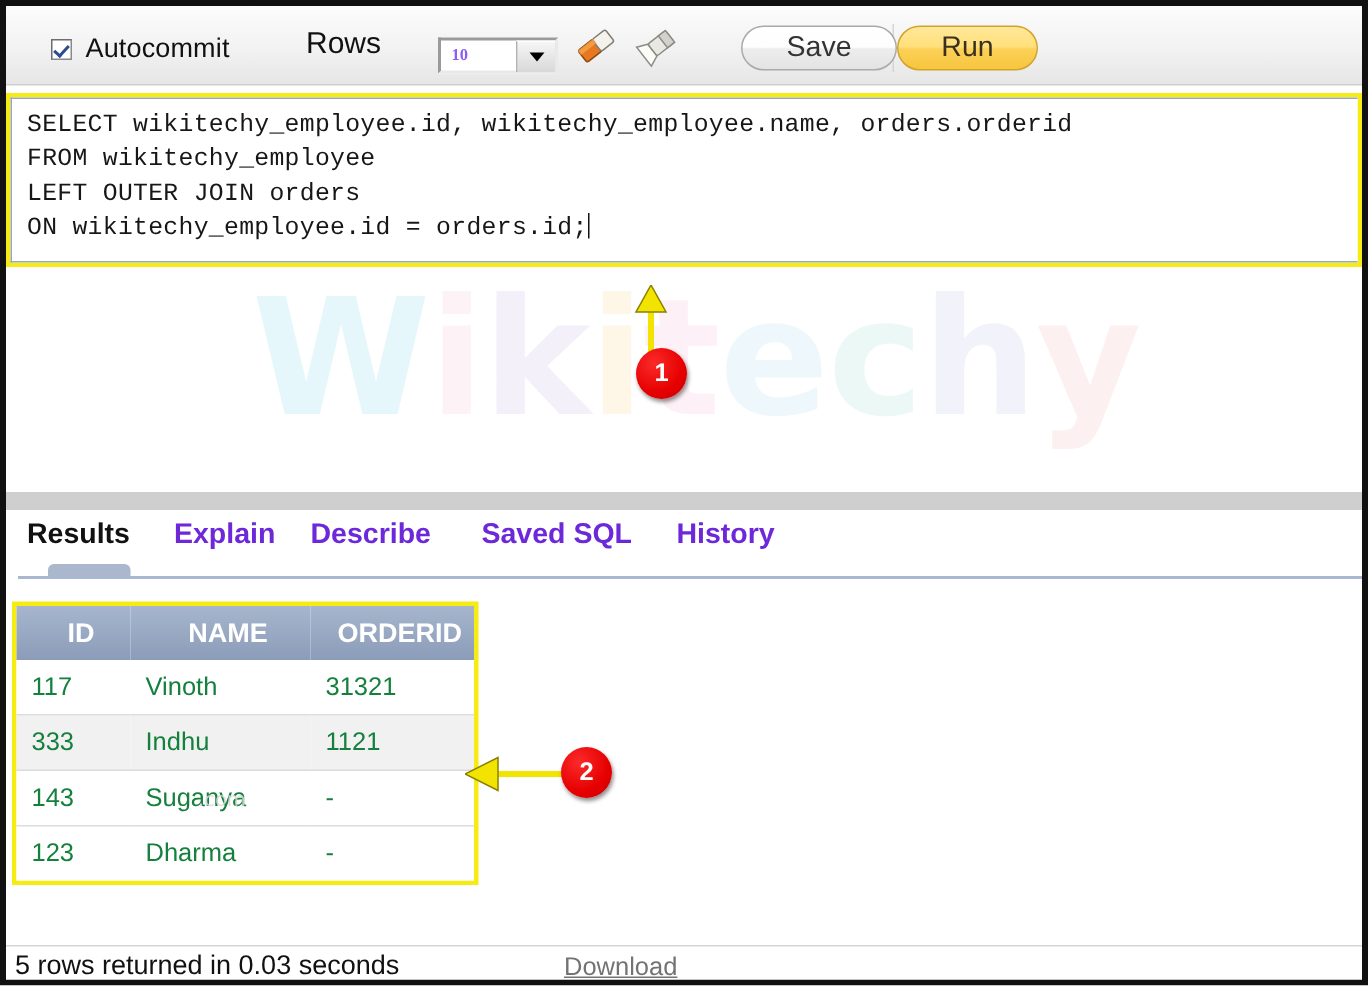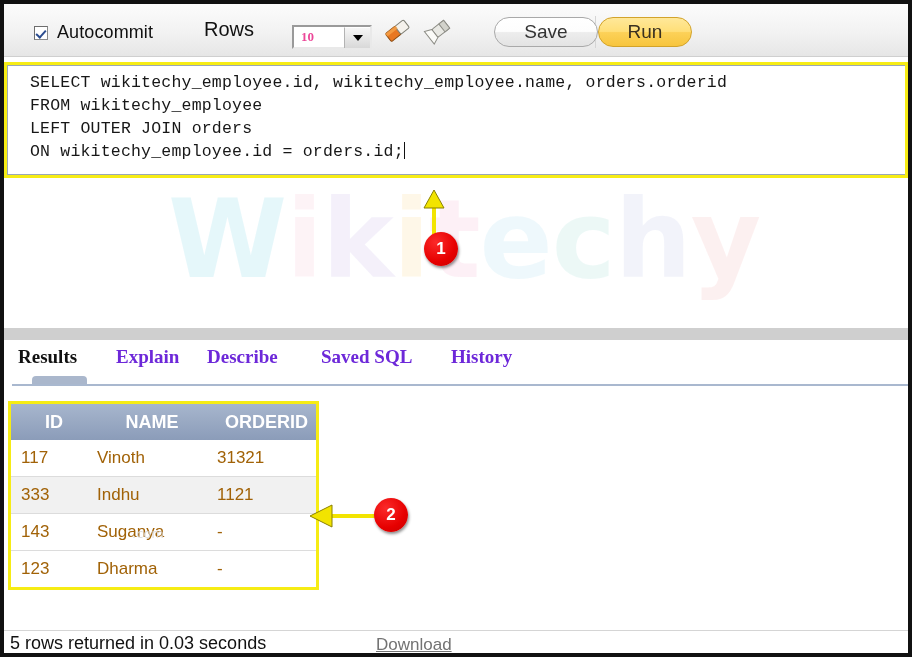--- a/index.html
+++ b/index.html
@@ -88,23 +88,23 @@
     box-sizing: border-box;
     background: #ffffff;
     border: 2px solid;
     border-color: #9a9a9a #e9e9e9 #e9e9e9 #9a9a9a;
     display: flex;
     align-items: center;
   }
   .rows-select .val {
     flex: 1;
     padding-left: 7px;
-    font-size: 13px;
+    font-size: 11px;
     font-weight: bold;
-    color: #ec4899;
+    color: #8b5cf6;
     font-family: "Liberation Serif", serif;
   }
   .rows-select .arrowbtn {
     width: 25px;
     height: 100%;
     background: linear-gradient(to bottom,#f6f6f6,#d8d8d8);
     border-left: 1px solid #b3b3b3;
     border-top: 1px solid #ffffff;
     display: flex;
     align-items: center;
@@ -169,21 +169,20 @@
     border: 3px solid #f6ec14;
     background: #ffffff;
   }
   #sql-editor .inner {
     position: absolute;
     left: 0; top: 0; right: 0; bottom: 0;
     border: 1px solid #9aa7b8;
     border-right: none;
     background: #ffffff;
     overflow: hidden;
-    padding-left: 12px;
   }
   #sql-text {
     margin: 0;
     padding: 5px 0 0 10px;
     font-family: "Liberation Mono", monospace;
     font-size: 16.5px;
     line-height: 23px;
     color: #171717;
     white-space: pre;
     letter-spacing: .2px;
@@ -258,21 +257,20 @@
     width: 904px;
     height: 12px;
     background: #cfcfcf;
   }
   #tabs {
     position: absolute;
     left: 0; top: 336px;
     width: 904px;
     height: 44px;
     background: #ffffff;
-    font-family: Liberation Serif, serif;
   }
   .tab {
     position: absolute;
     top: 6px;
     font-size: 19px;
     font-weight: bold;
     color: #6d28d9;
     cursor: pointer;
     white-space: nowrap;
   }
@@ -311,21 +309,21 @@
     font-size: 18px;
     font-weight: bold;
     text-align: center;
     height: 36px;
     padding: 0 0 0 10px;
     border: none;
     white-space: nowrap;
   }
   table.grid td {
     font-size: 17px;
-    color: #a16207;
+    color: #15803d;
     height: 36px;
     padding: 0 0 0 10px;
     border-bottom: 1px solid #dcdcdc;
     background: transparent;
     white-space: nowrap;
   }
   table.grid tr.row-odd td  { background: #ffffff; }
   table.grid tr.row-even td { background: #f1f1f1; }
   table.grid tr:last-child td { border-bottom: none; }
   .col-id      { width: 66px; }

